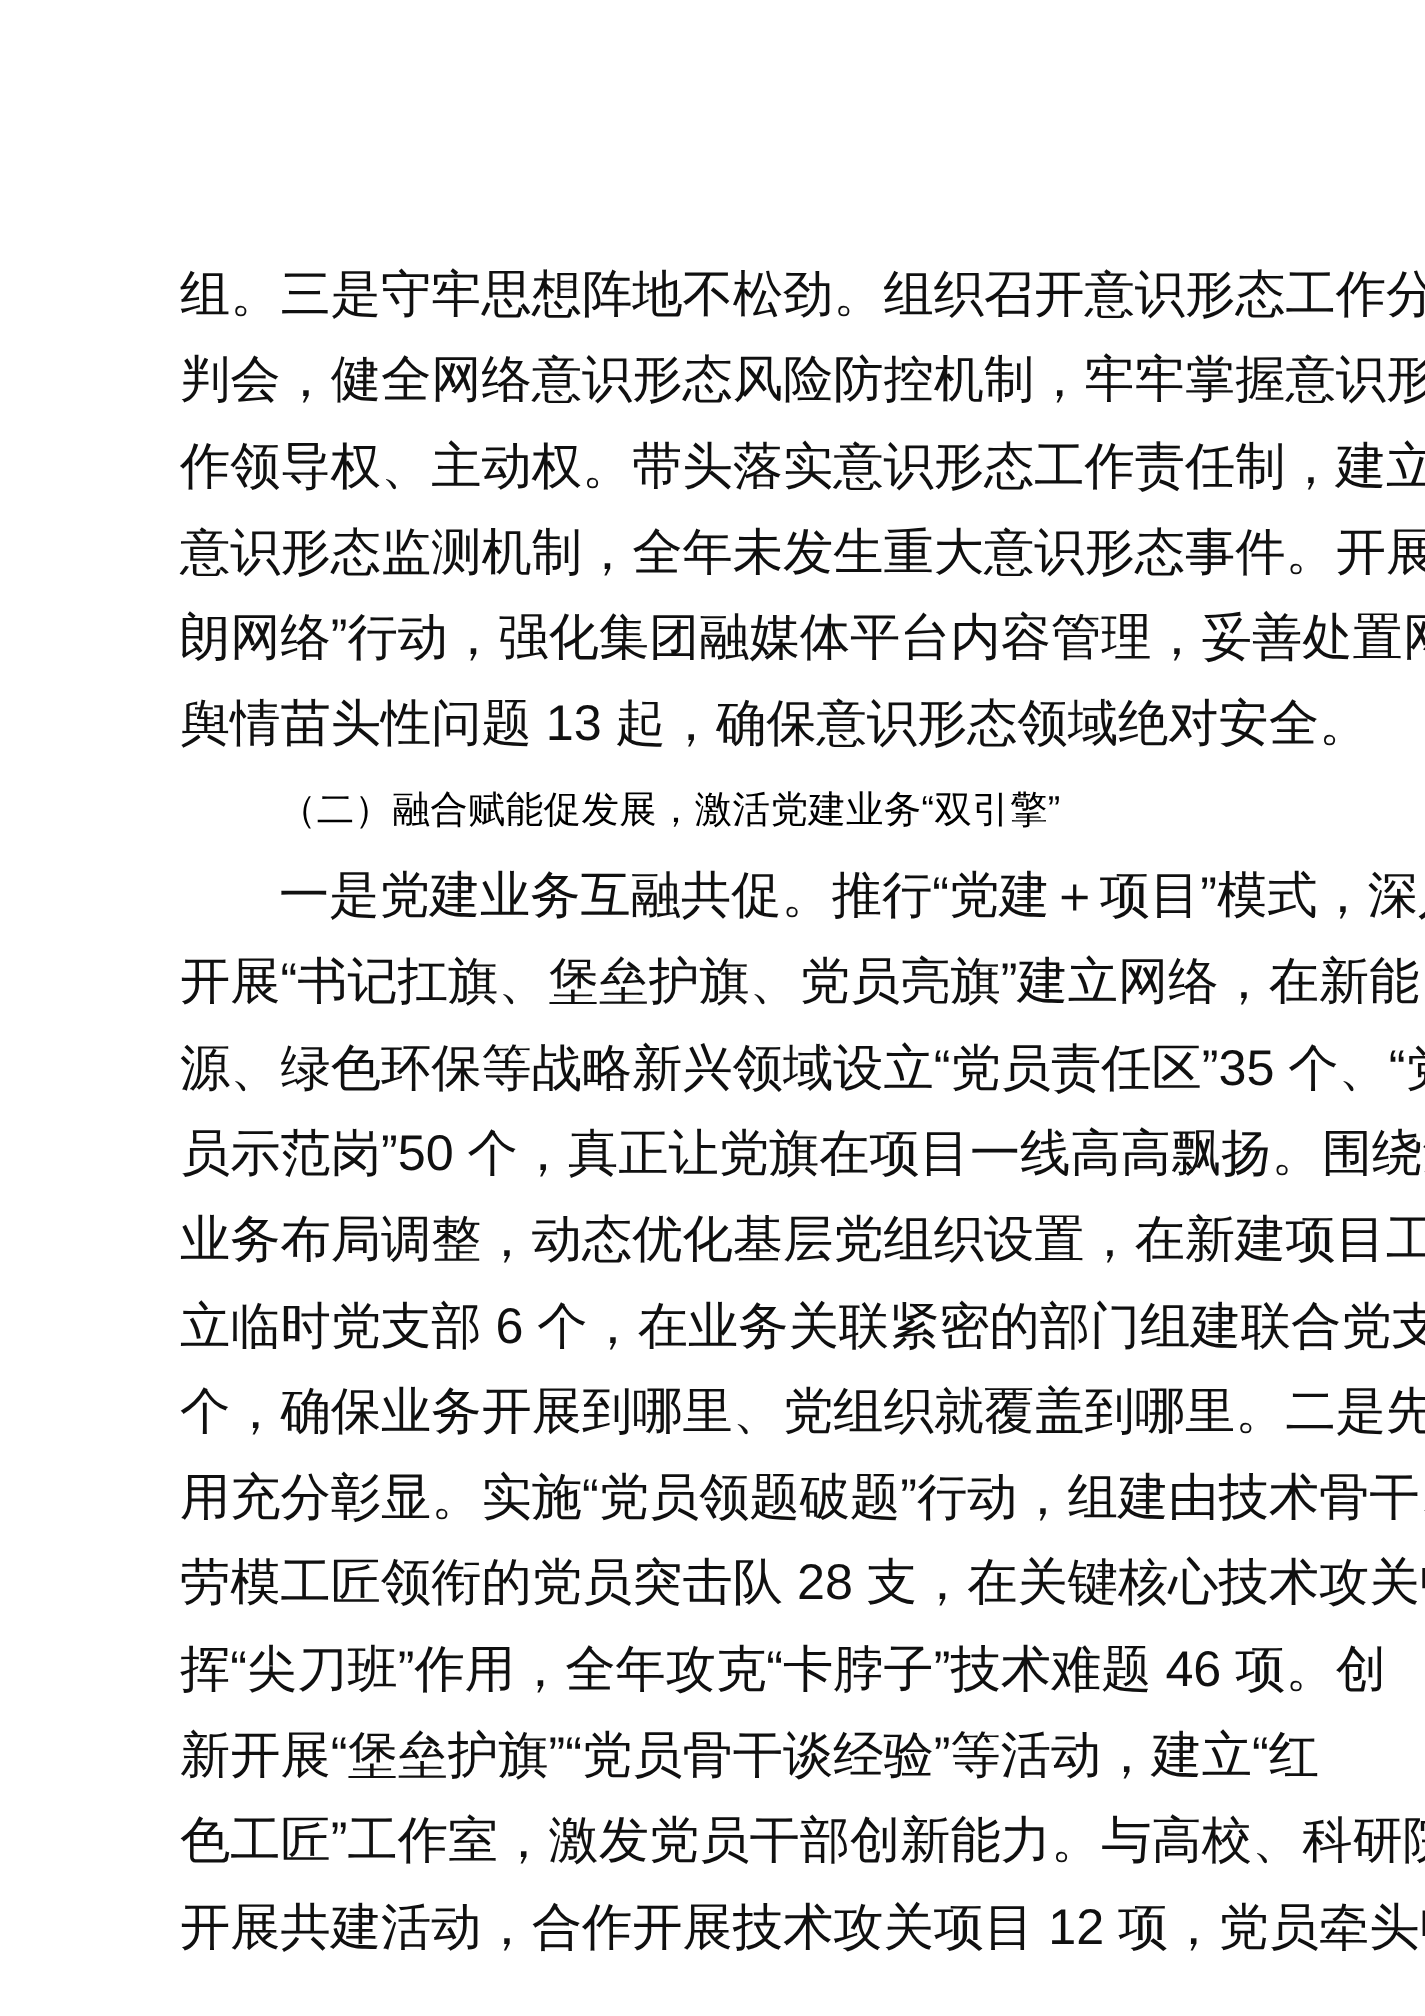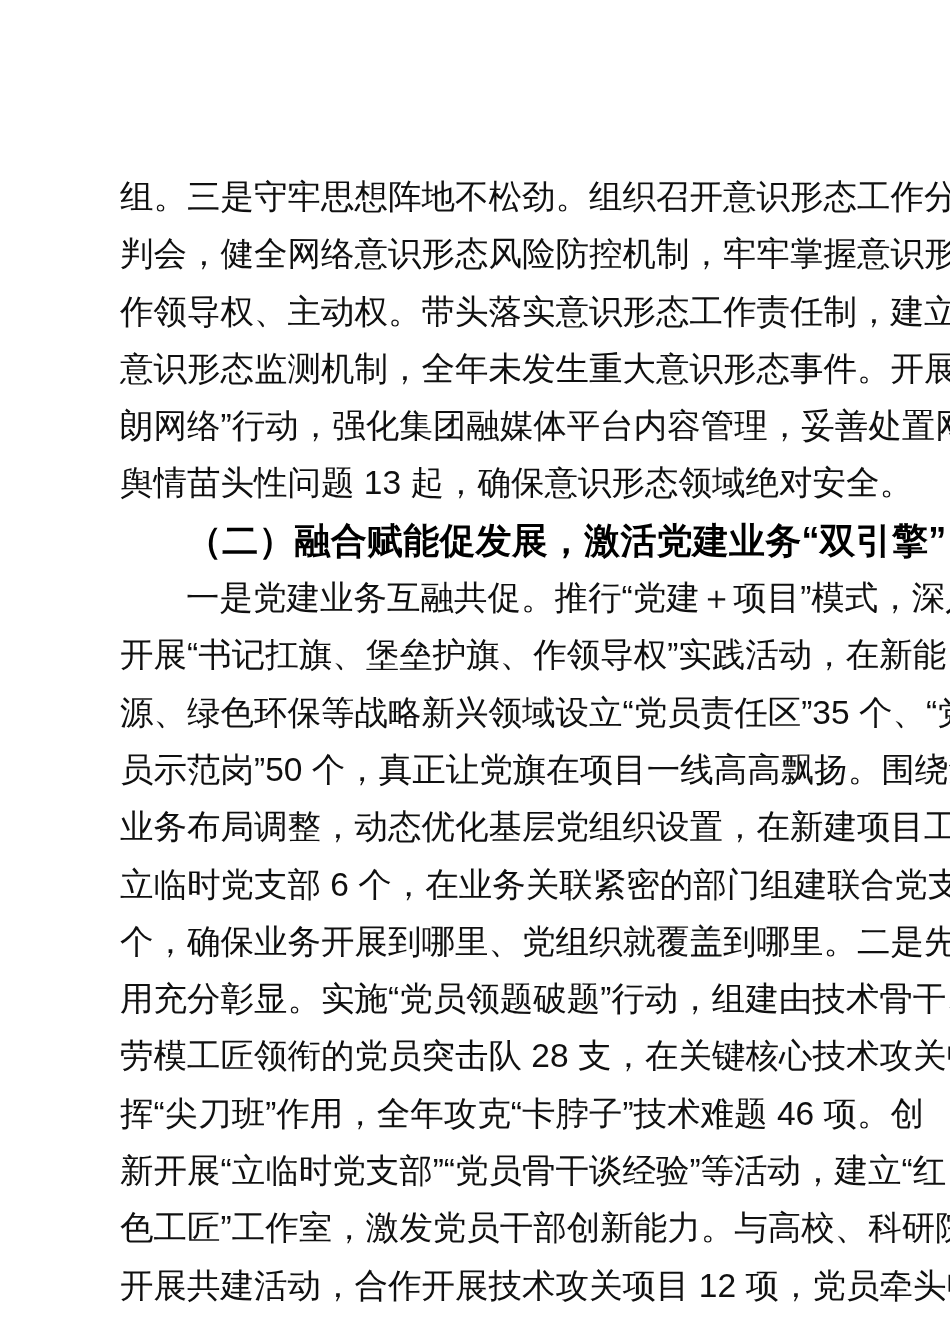--- a/index.html
+++ b/index.html
@@ -37,23 +37,23 @@
   
   .doc-line.just {
     white-space: pre;
     text-align: justify;
     text-align-last: justify;
   }
   .doc-line.indent {
     text-indent: 0;
   }
   .heading {
-    font-size: 36px;
+    font-size: 25px;
     line-height: 57.3px;
-    font-weight: 700;
+    font-weight: 400;
     color: #000000;
     white-space: pre;
     padding-left: 66px;
     letter-spacing: 0.2px;
   }
 </style>
 </head>
 <body>
 
 <div class="page">
@@ -62,27 +62,27 @@
     <div class="doc-line just">组。三是守牢思想阵地不松劲。组织召开意识形态工作分析研</div>
     <div class="doc-line just">判会，健全网络意识形态风险防控机制，牢牢掌握意识形态工</div>
     <div class="doc-line just">作领导权、主动权。带头落实意识形态工作责任制，建立网络</div>
     <div class="doc-line just">意识形态监测机制，全年未发生重大意识形态事件。开展“清</div>
     <div class="doc-line just">朗网络”行动，强化集团融媒体平台内容管理，妥善处置网络</div>
     <div class="doc-line">舆情苗头性问题 13 起，确保意识形态领域绝对安全。</div>
 
     <div class="heading">（二）融合赋能促发展，激活党建业务“双引擎”</div>
 
     <div class="doc-line indent" style="padding-left:66px;"><span>一是党建业务互融共促。推行“党建＋项目”模式，深入</span></div>
-    <div class="doc-line just">开展“书记扛旗、堡垒护旗、作领导权”实践活动，在新能</div>
+    <div class="doc-line just">开展“书记扛旗、堡垒护旗、党员亮旗”建立网络，在新能</div>
     <div class="doc-line just">源、绿色环保等战略新兴领域设立“党员责任区”35 个、“党</div>
     <div class="doc-line just">员示范岗”50 个，真正让党旗在项目一线高高飘扬。围绕集团</div>
     <div class="doc-line just">业务布局调整，动态优化基层党组织设置，在新建项目工地成</div>
     <div class="doc-line just">立临时党支部 6 个，在业务关联紧密的部门组建联合党支部 4</div>
     <div class="doc-line just">个，确保业务开展到哪里、党组织就覆盖到哪里。二是先锋作</div>
     <div class="doc-line just">用充分彰显。实施“党员领题破题”行动，组建由技术骨干、</div>
     <div class="doc-line just">劳模工匠领衔的党员突击队 28 支，在关键核心技术攻关中发</div>
     <div class="doc-line just">挥“尖刀班”作用，全年攻克“卡脖子”技术难题 46 项。创</div>
-    <div class="doc-line just">新开展“立临时党支部”“党员骨干谈经验”等活动，建立“红</div>
+    <div class="doc-line just">新开展“堡垒护旗”“党员骨干谈经验”等活动，建立“红</div>
     <div class="doc-line just">色工匠”工作室，激发党员干部创新能力。与高校、科研院所</div>
     <div class="doc-line just">开展共建活动，合作开展技术攻关项目 12 项，党员牵头申报</div>
 
   </div>
 </div>
 
 </body></html>

